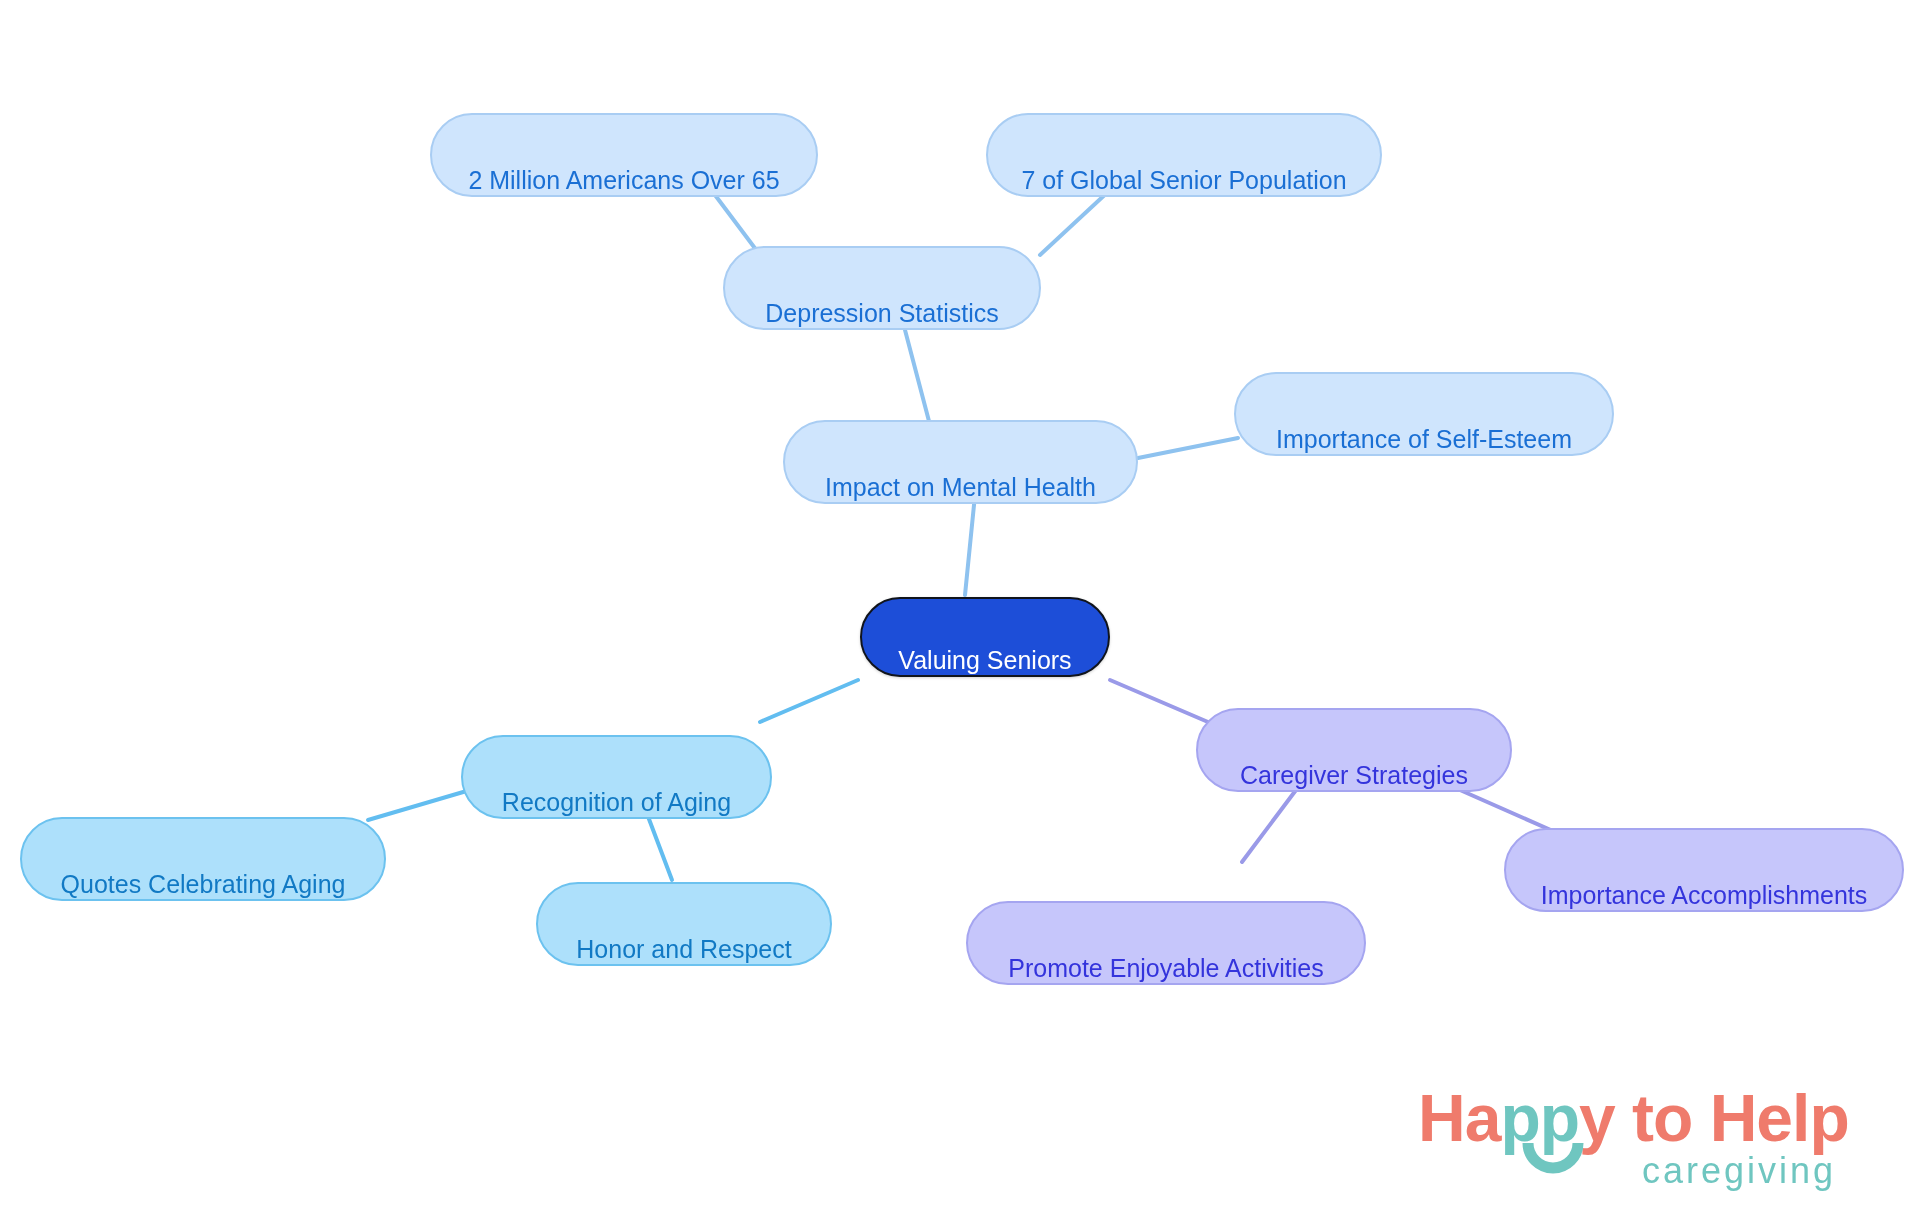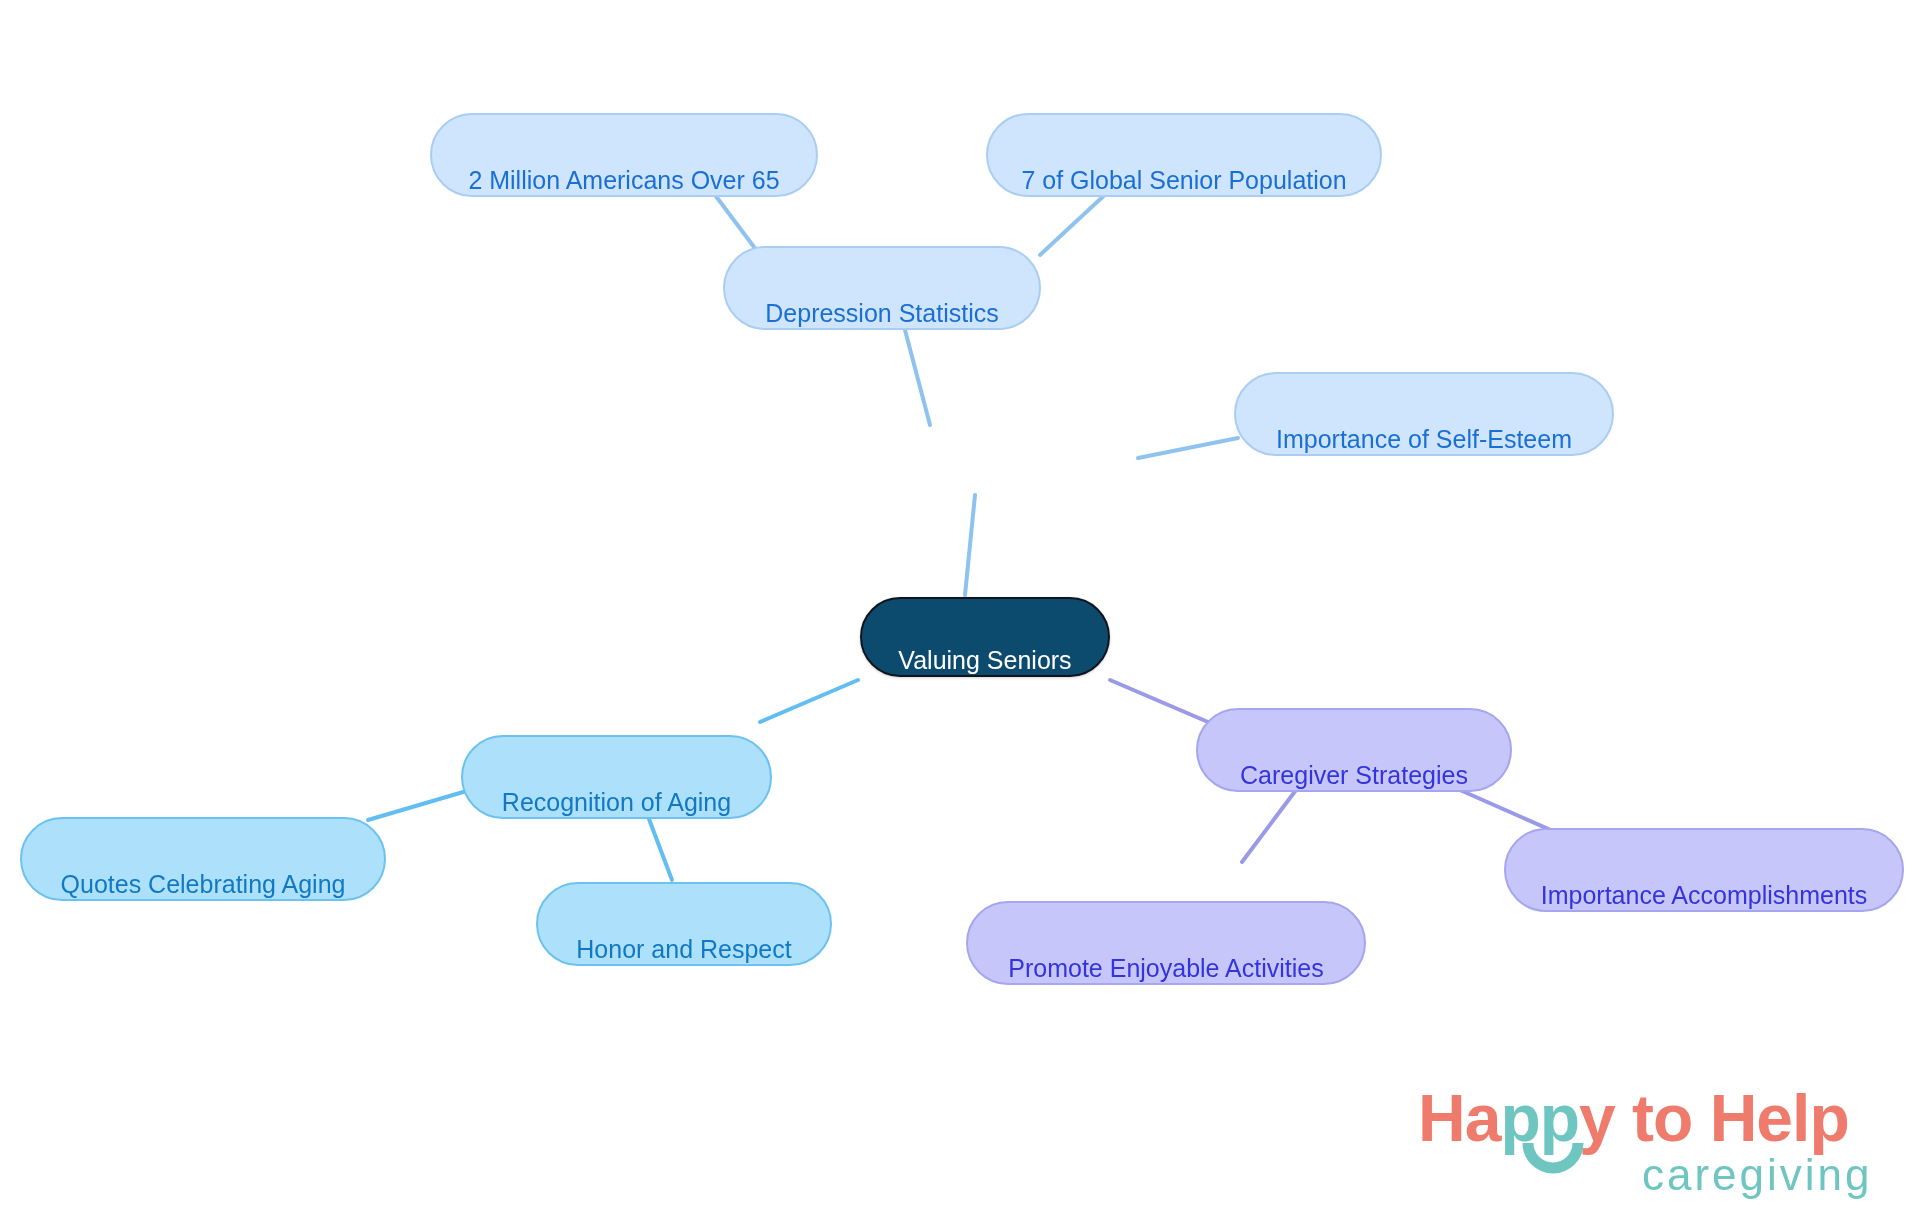--- a/index.html
+++ b/index.html
@@ -46,21 +46,21 @@
     white-space: nowrap;
     padding: 0 26px;
   }
 
   .node-label {
     display: block;
   }
 
   
   .node.root {
-    background: #0c4a6e;
+    background: #1d4ed8;
     border-color: #10141c;
     color: #ffffff;
     font-size: 25px;
     border-radius: 42px;
     box-shadow: 0 1px 3px rgba(0,0,0,0.18);
   }
 
   
   .node.blue-pale {
     background: #cfe5fd;
@@ -102,21 +102,21 @@
     letter-spacing: -1px;
     line-height: 1;
     white-space: nowrap;
   }
   .logo-coral { color: #ef7b6c; margin-top: 16px; }
   .logo-teal  { color: #6fc6c0; }
   .logo-sub {
     position: absolute;
     left: 224px;
     top: 68px;
-    font-size: 44px;
+    font-size: 36px;
     letter-spacing: 3px;
     color: #6fc6c0;
     line-height: 1;
     white-space: nowrap;
   }
   #logo-smile {
     position: absolute;
     left: 104px;
     top: 56px;
     width: 62px;
@@ -158,20 +158,23 @@
   </div>
 
   <div class="node blue-pale" style="left:986px; top:113px; width:396px; height:84px;">
     <span class="node-label">7 of Global Senior Population</span>
   </div>
 
   <div class="node blue-pale" style="left:723px; top:246px; width:318px; height:84px;">
     <span class="node-label">Depression Statistics</span>
   </div>
 
+  <div class="node blue-pale" style="left:783px; top:420px; width:355px; height:84px;">
+    <span class="node-label">Impact on Mental Health</span>
+  </div>
 
   <div class="node blue-pale" style="left:1234px; top:372px; width:380px; height:84px;">
     <span class="node-label">Importance of Self-Esteem</span>
   </div>
 
   <div class="node root" style="left:860px; top:597px; width:250px; height:80px;">
     <span class="node-label">Valuing Seniors</span>
   </div>
 
   <div class="node blue-strong" style="left:461px; top:706px; width:311px; height:84px;margin-top:29px;">

